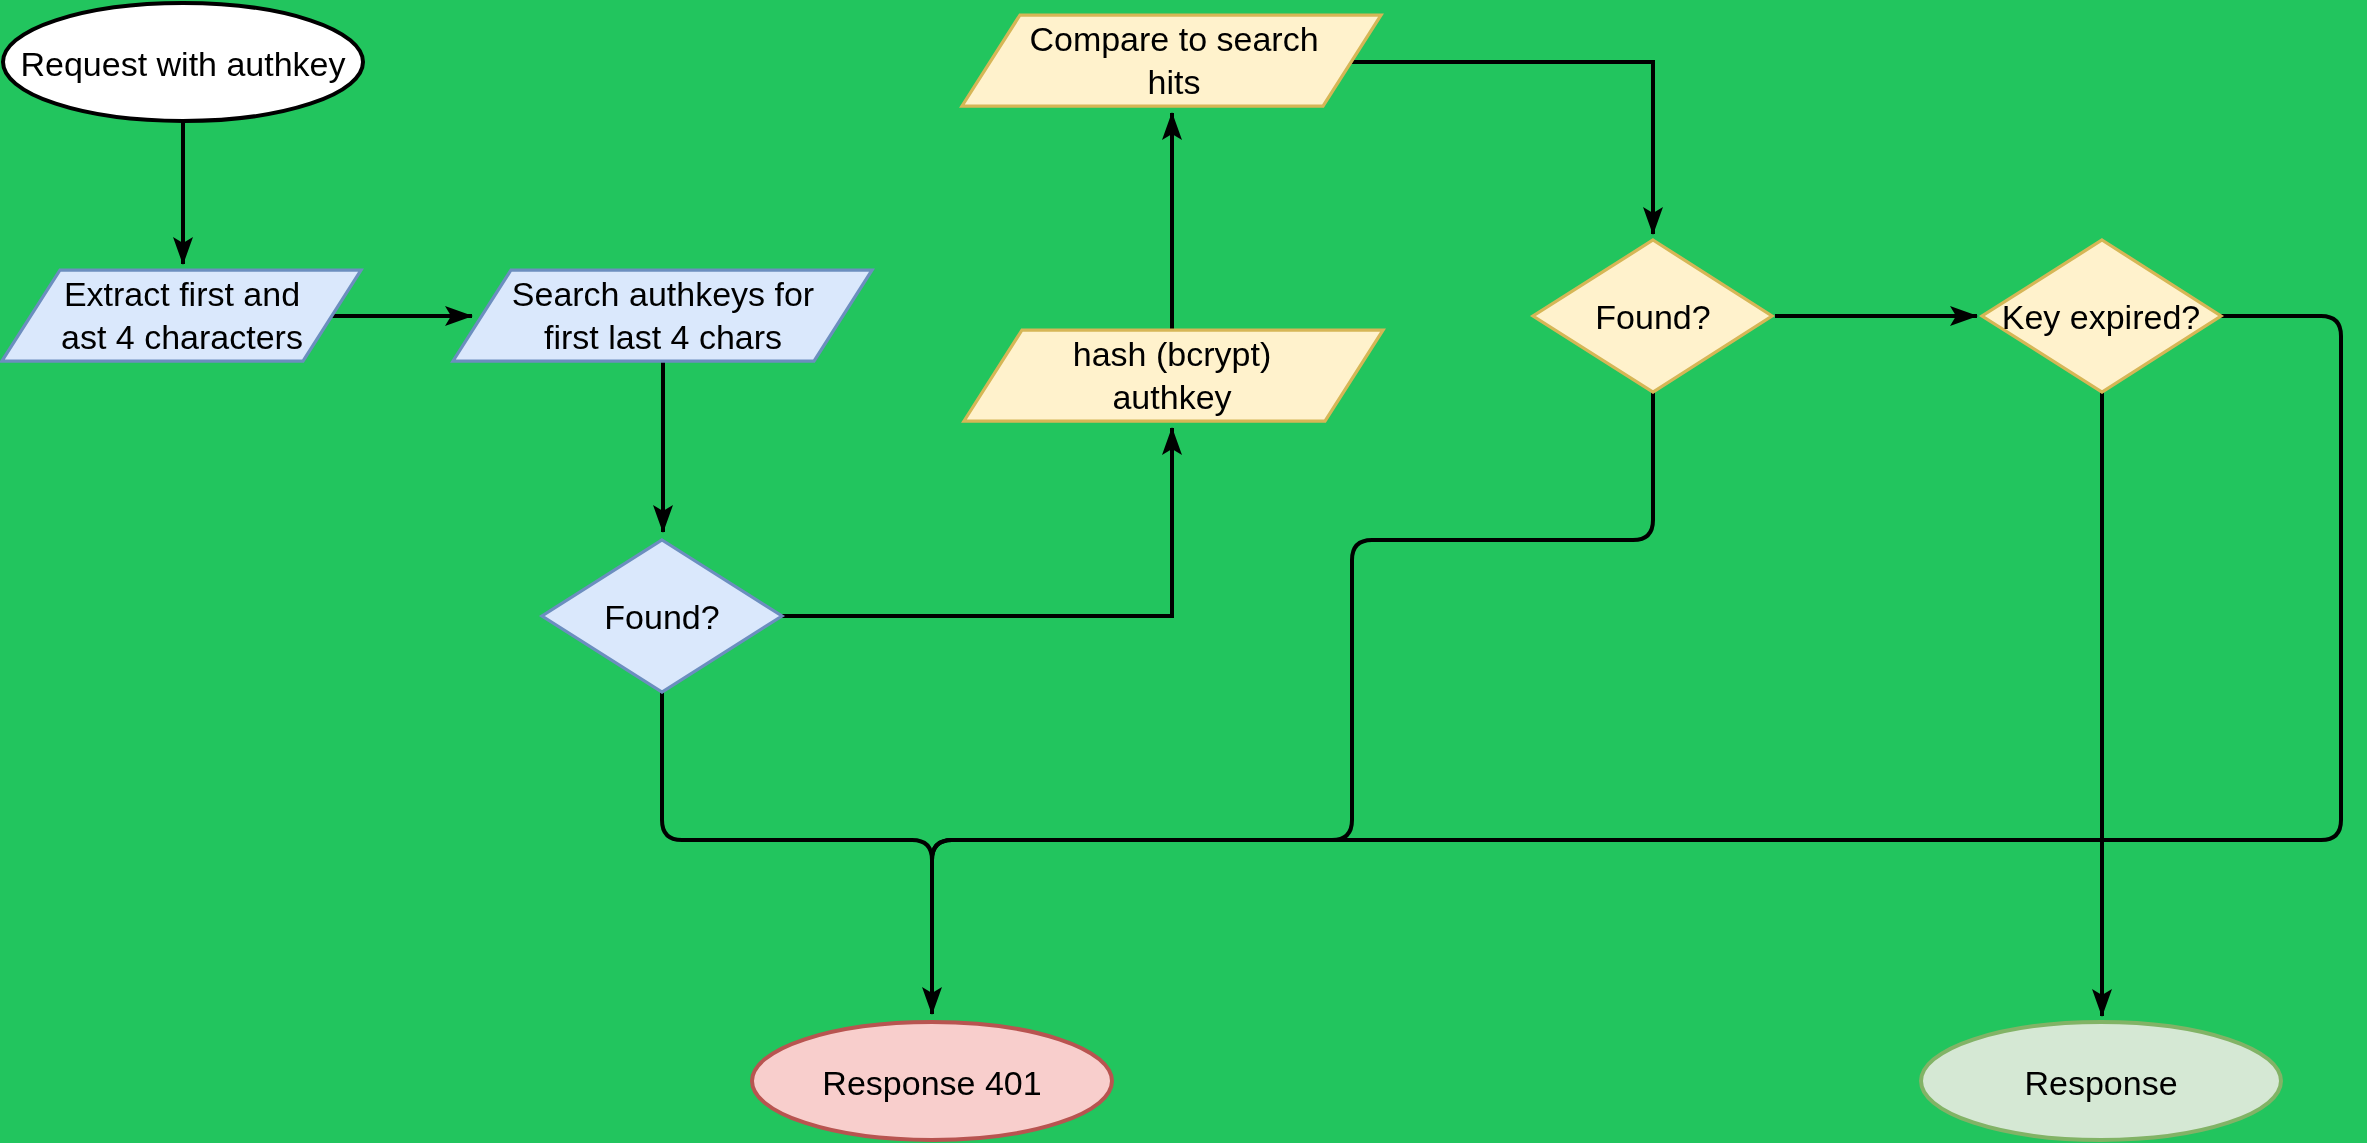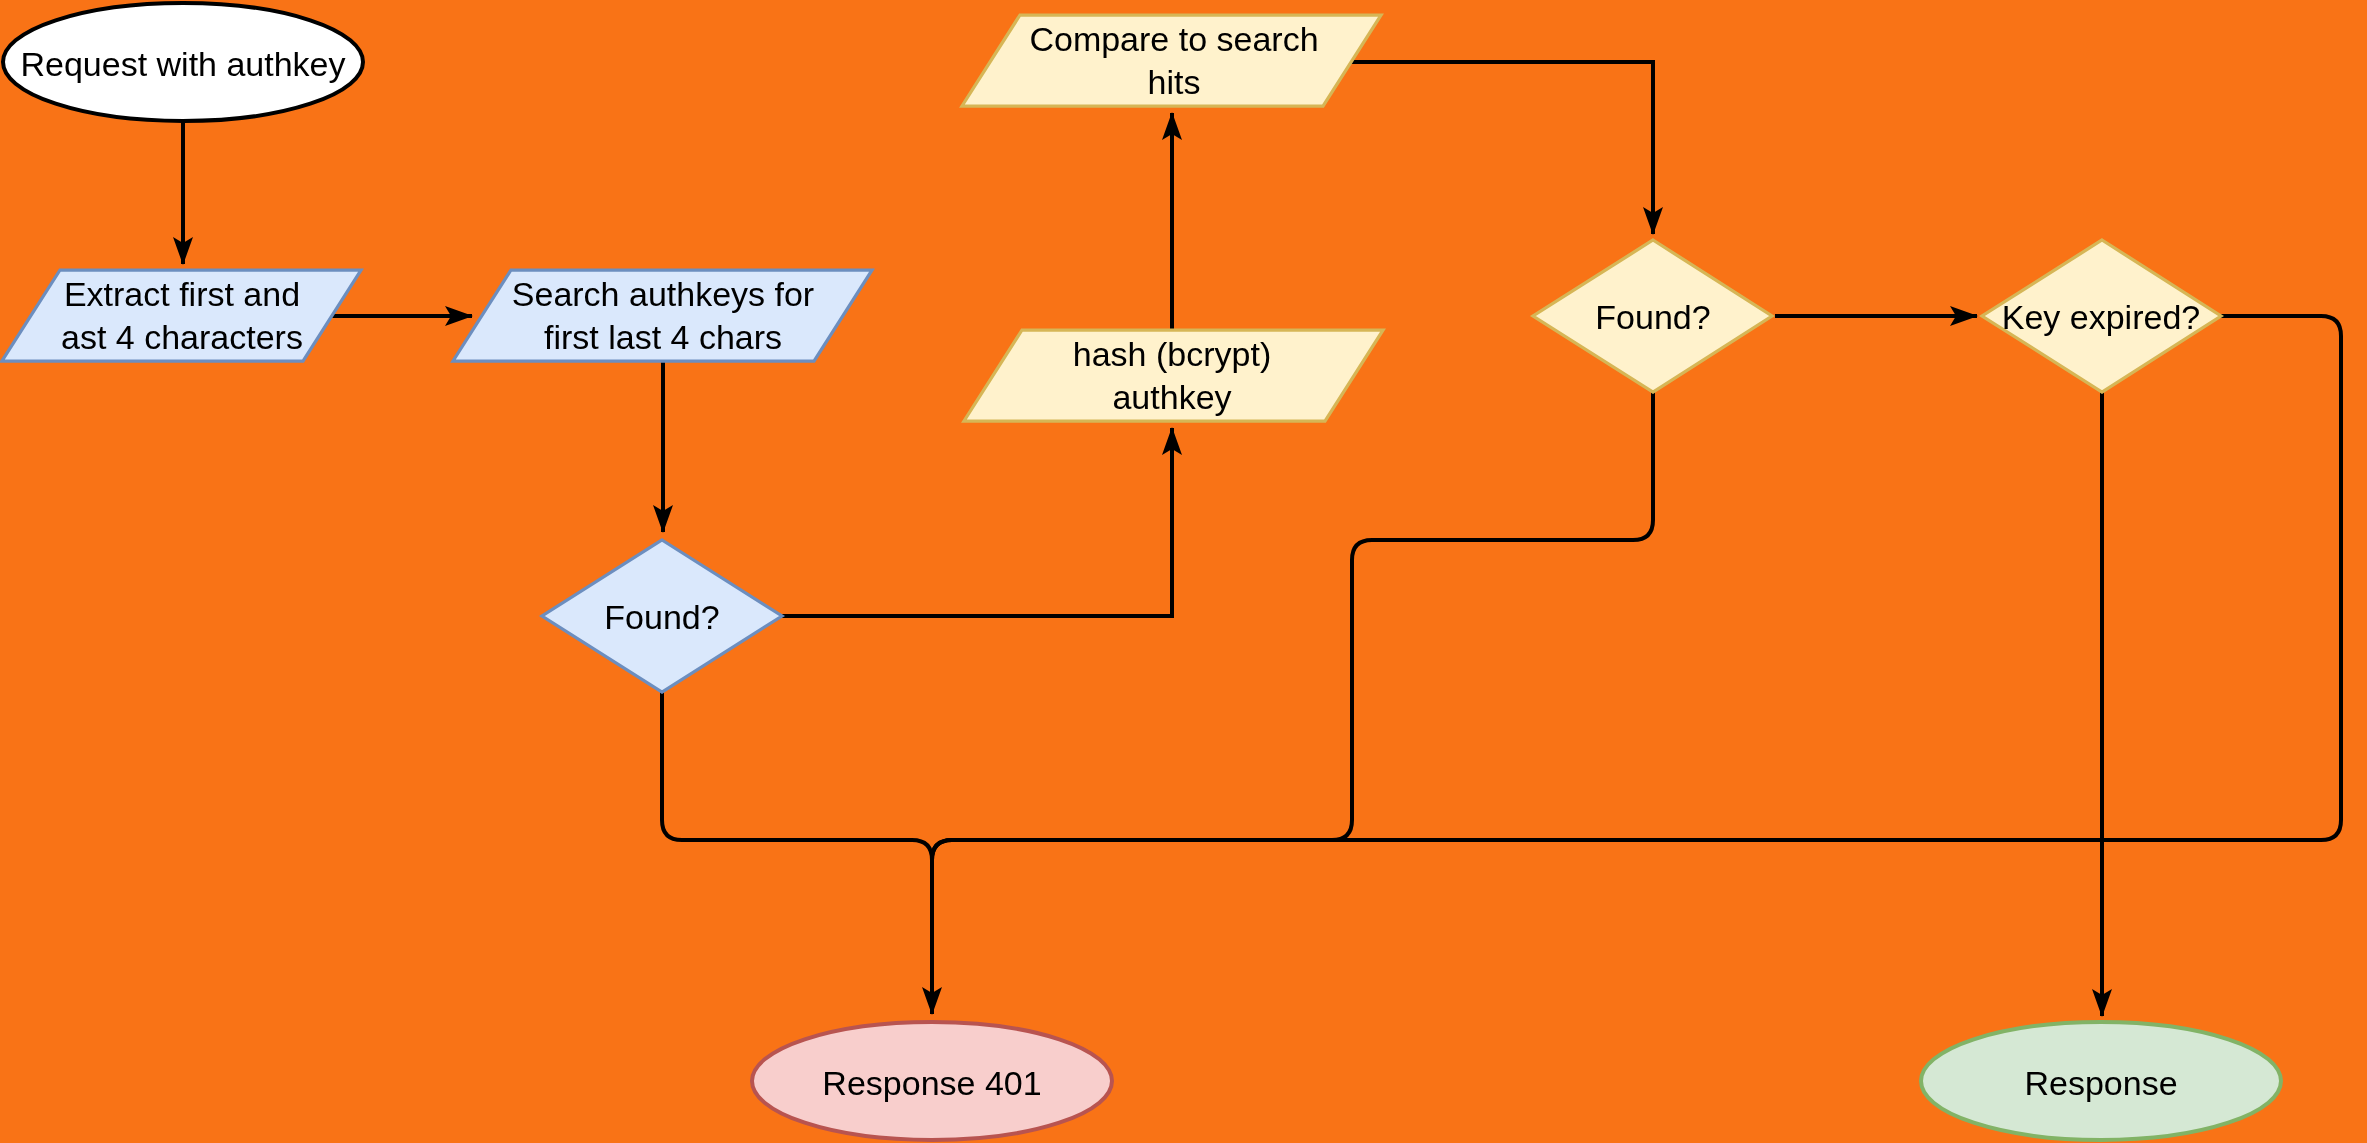--- a/index.html
+++ b/index.html
@@ -1,20 +1,20 @@
 <!DOCTYPE html>
 <html><head>
 <meta charset="utf-8">
 <style>
   html, body { margin: 0; padding: 0; background: #ffffff; }
   .canvas {
     position: relative;
     width: 2367px;
     height: 1143px;
-    background: #f97316;
+    background: #22c55e;
     font-family: "Liberation Sans", sans-serif;
   }
   svg { display: block; }
   text {
     font-family: "Liberation Sans", sans-serif;
     font-size: 34px;
     text-anchor: middle;
     dominant-baseline: central;
   }
 </style>

